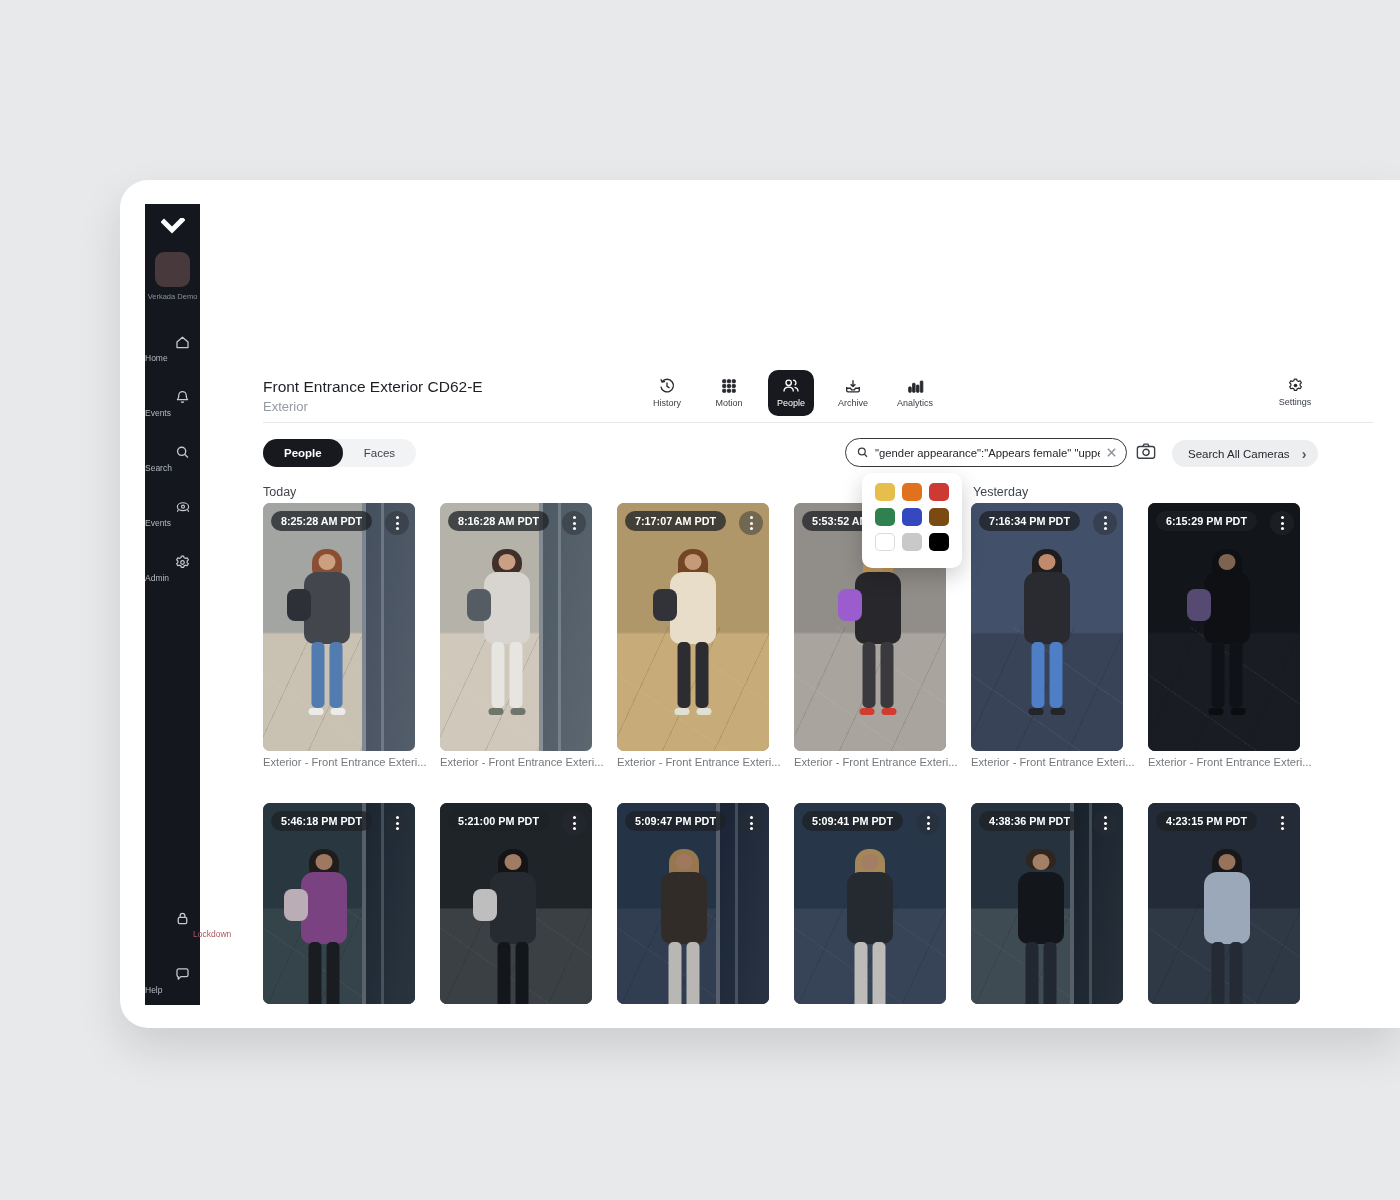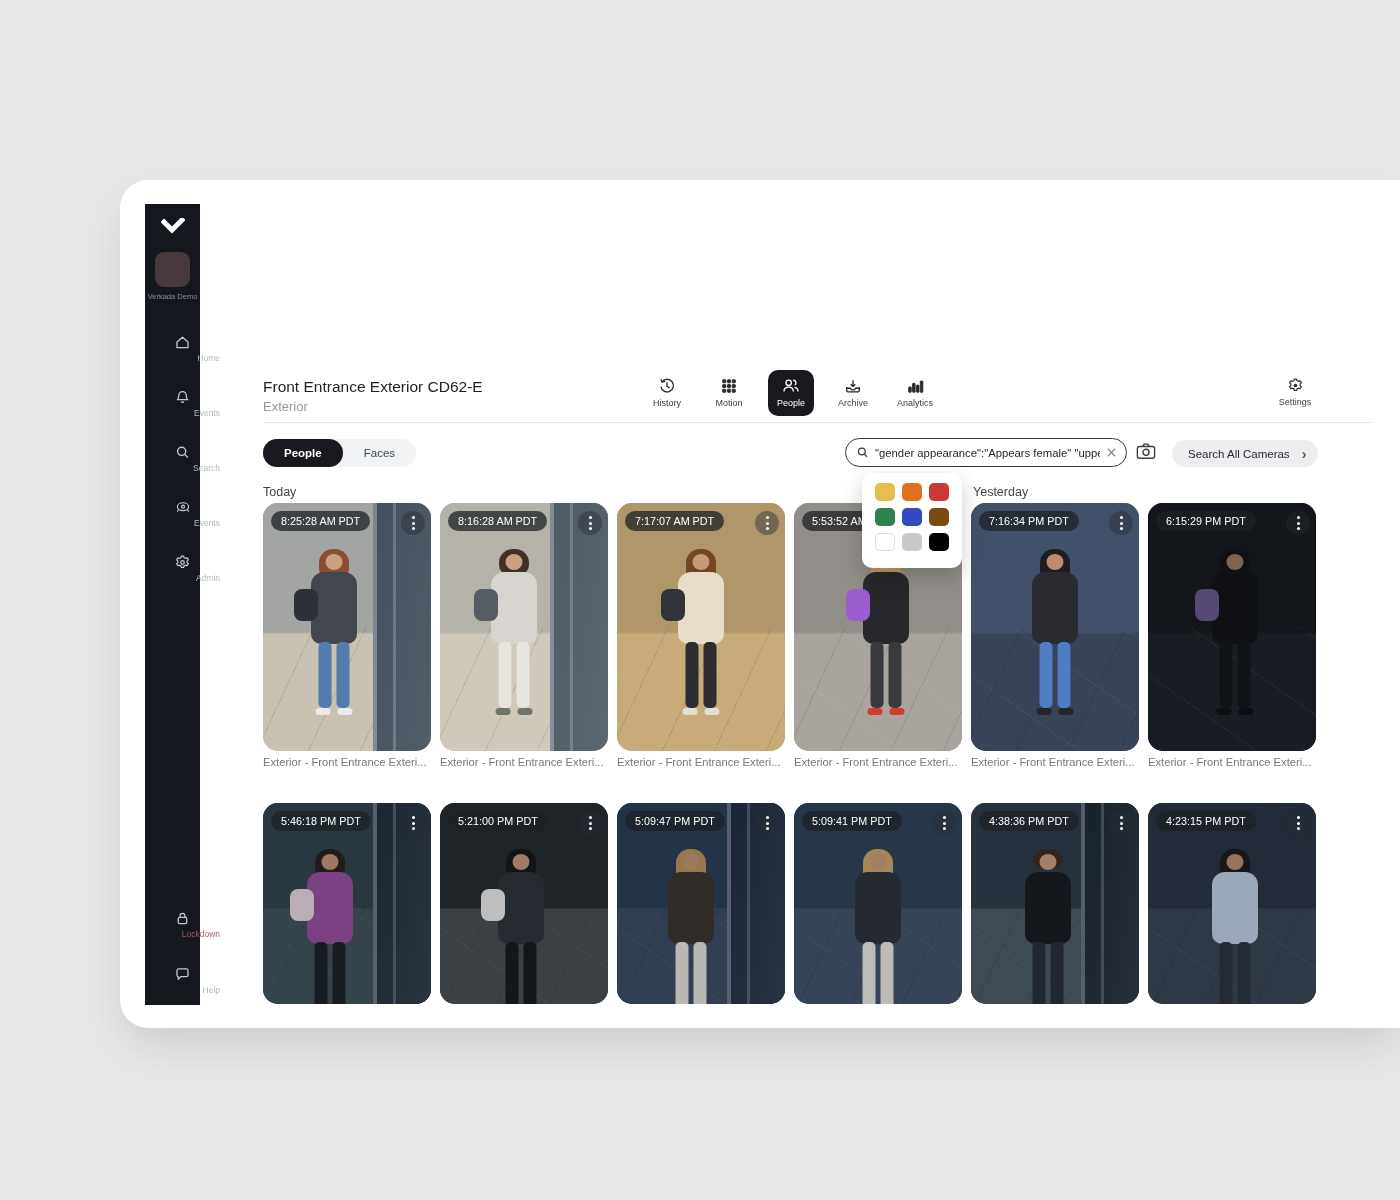--- a/index.html
+++ b/index.html
@@ -3,24 +3,24 @@
 <meta charset="utf-8">
 <style>
   html,body{margin:0;padding:0;}
   body{width:1400px;height:1200px;background:#e7e9eb;font-family:"Liberation Sans",sans-serif;position:relative;overflow:hidden;}
   .app-window{position:absolute;left:120px;top:180px;width:1280px;height:848px;background:#fff;border-radius:28px 0 0 28px;box-shadow:0 20px 45px rgba(0,0,0,.12);}
   
   .sidebar{position:absolute;left:25px;top:24px;width:55px;height:801px;background:#14171d;color:#c2c7cd;}
   .sb-logo{position:absolute;left:0;top:14px;width:55px;text-align:center;}
   .sb-avatar{position:absolute;left:10px;top:48px;width:35px;height:35px;border-radius:9px;background:#483a3c;}
   .sb-org{position:absolute;left:0;top:88px;width:55px;text-align:center;font-size:7.5px;line-height:10px;color:#8c9299;}
-  .sb-item{position:absolute;left:0;width:75px;text-align:right;color:#c2c7cd;cursor:pointer;}
+  .sb-item{position:absolute;left:0;width:75px;text-align:left;color:#c2c7cd;cursor:pointer;}
   .sb-item svg{display:block;margin:0 auto 2px auto;}
   .sb-item .sb-label{font-size:8.5px;color:#b4bac1;}
-  .sb-item.danger .sb-label{color:#a85a60;}
+  .sb-item.danger .sb-label{color:#a85a60;padding-left:48px;}
   
   .stage{position:absolute;left:80px;top:24px;width:1200px;height:158px;background:#e9ebee;}
   .video{position:absolute;left:190px;top:25px;width:960px;height:148px;border-radius:10px;overflow:hidden;background:linear-gradient(100deg,#c7c1b8 0%,#d6d0c6 30%,#d3cdc2 55%,#cfc9bf 78%,#c9c3ba 100%);}
   .video .seams{position:absolute;inset:0;background:repeating-linear-gradient(65deg,transparent 0 88px,rgba(90,85,75,.16) 88px 89px),repeating-linear-gradient(-25deg,transparent 0 112px,rgba(90,85,75,.12) 112px 113px);}
   .video .left-shade{position:absolute;left:0;top:0;width:110px;height:100%;background:linear-gradient(90deg,rgba(120,118,112,.45),rgba(120,118,112,0));}
   .video .curb{position:absolute;left:88px;top:-256px;width:660px;height:660px;border-radius:50%;border:42px solid #cf7a5d;box-sizing:border-box;clip-path:inset(250px 430px 0 0);}
   .video .planter{position:absolute;left:565px;top:0;width:135px;height:120px;background:linear-gradient(105deg,#97a6b8 0 62%,#7e8ea2 62%);clip-path:polygon(10% 0,100% 0,86% 100%,0 100%);}
   .video .plant{position:absolute;left:585px;top:-6px;width:150px;height:46px;background:repeating-linear-gradient(75deg,#2c4526 0 6px,#5a6b2e 6px 9px,#243d22 9px 15px);clip-path:ellipse(50% 55% at 50% 40%);}
   .video .pillar{position:absolute;left:835px;top:0;width:92px;height:148px;background:linear-gradient(95deg,#a9a6a2,#bab7b4 40%,#b2afac);}
   .video .brick{position:absolute;left:925px;top:0;width:35px;height:148px;background:repeating-linear-gradient(0deg,#9c4838 0 9px,#7a3227 9px 11px);}
@@ -53,21 +53,21 @@
   .search-all .chev{font-size:14px;color:#55595e;font-weight:bold;}
   .group-label{position:absolute;font-size:12.5px;color:#41464c;}
   .label-today{left:143px;top:305px;}
   .label-yesterday{left:853px;top:305px;}
   
   .palette{position:absolute;left:742px;top:293px;width:100px;height:95px;background:#fff;border-radius:10px;box-shadow:0 8px 22px rgba(0,0,0,.20);z-index:6;padding:10px 0 0 13px;box-sizing:border-box;}
   .palette-grid{display:grid;grid-template-columns:repeat(3,20px);grid-auto-rows:18px;gap:7px;}
   .swatch{width:20px;height:18px;border-radius:5px;cursor:pointer;}
   .swatch.white{box-shadow:inset 0 0 0 1px #d9dcdf;}
   
-  .card{position:absolute;width:168px;border-radius:15px;overflow:hidden;background:var(--wall,#888);cursor:pointer;}
+  .card{position:absolute;width:152px;border-radius:7px;overflow:hidden;background:var(--wall,#888);cursor:pointer;font-weight:bold;}
   .row1 .card{top:323px;height:248px;}
   .row2 .card{top:623px;height:201px;}
   .scene{position:absolute;inset:0;background:linear-gradient(to bottom,var(--wall) 0%,var(--wall) 52%,var(--floor) 53%,var(--floor) 100%);}
   .scene::before{content:"";position:absolute;left:0;right:0;top:50%;bottom:0;background:repeating-linear-gradient(115deg,transparent 0 46px,rgba(0,0,0,.10) 46px 47px),repeating-linear-gradient(35deg,transparent 0 62px,rgba(255,255,255,.05) 62px 63px);}
   .row2 .scene::after{content:"";position:absolute;inset:0;background:rgba(8,12,20,.14);}
   .door{display:none;position:absolute;right:0;top:0;width:32%;height:100%;background:linear-gradient(100deg,var(--door),rgba(255,255,255,.08)),var(--door);border-left:4px solid rgba(235,240,245,.30);}
   .has-door .door{display:block;}
   .door::after{content:"";position:absolute;left:30%;top:0;width:3px;height:100%;background:rgba(235,240,245,.22);}
   .person{position:absolute;left:var(--px,50%);top:50px;transform:translateX(-50%);width:70px;height:175px;}
   .p-hair{position:absolute;left:50%;transform:translateX(-50%);top:-4px;width:30px;height:var(--hairH,30px);border-radius:14px 14px 10px 10px;background:var(--hair);}

